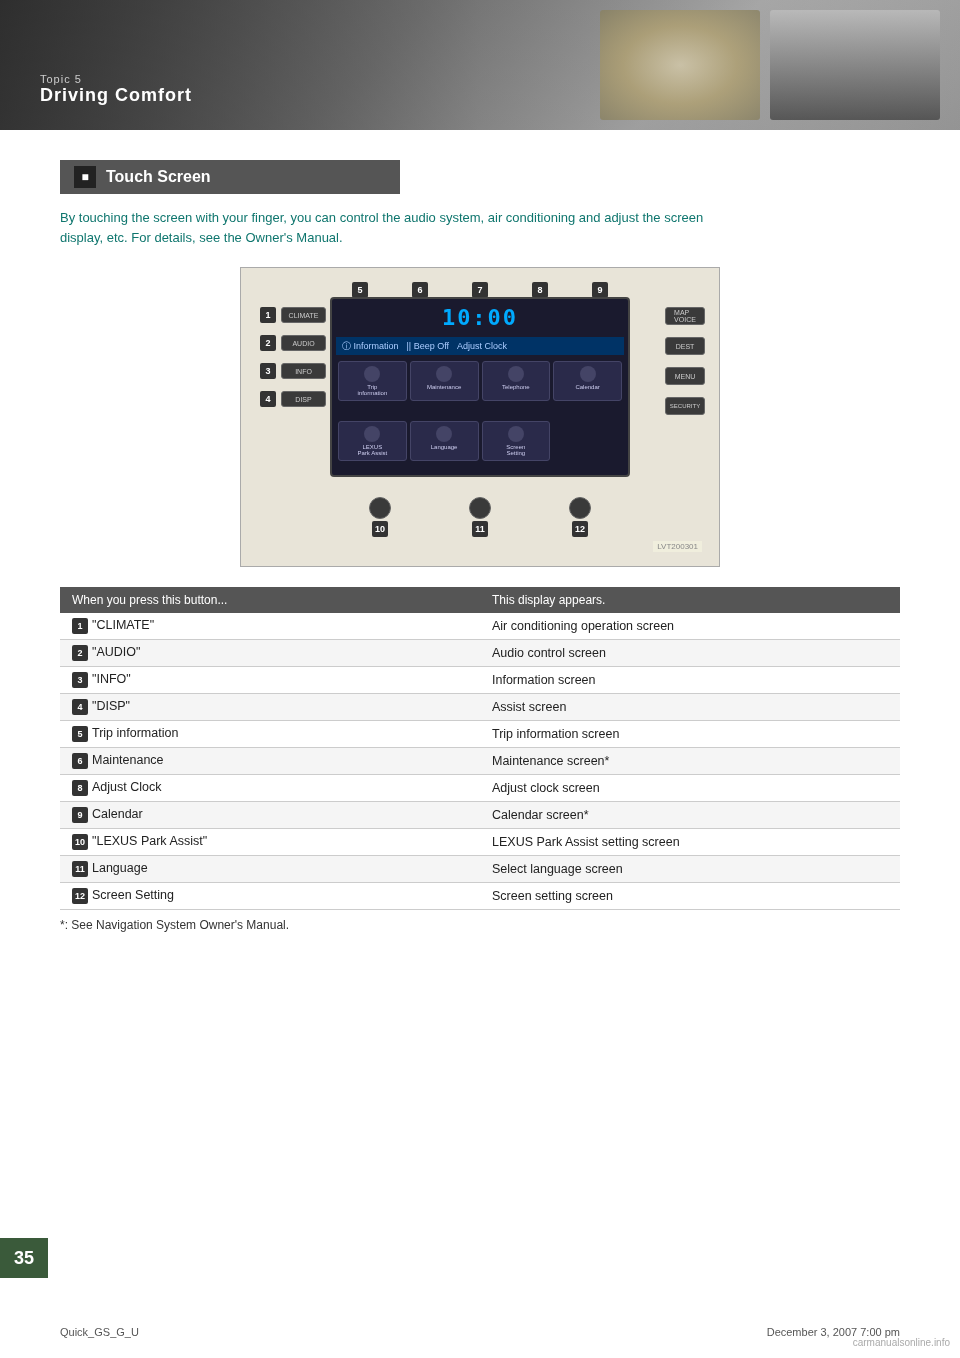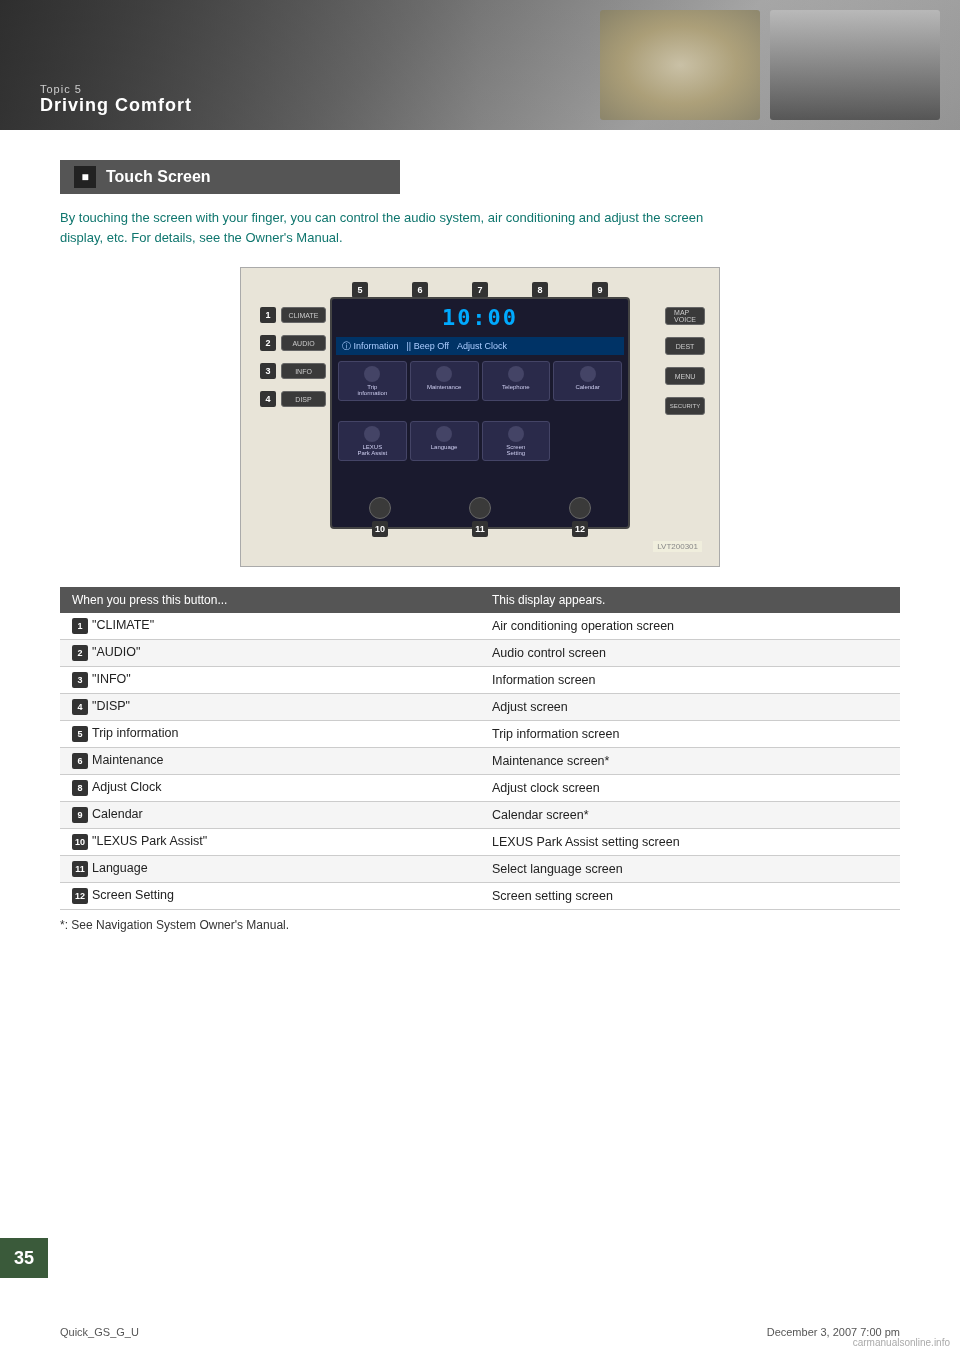--- a/index.html
+++ b/index.html
@@ -14,20 +14,21 @@
     }
 
     
     .header-banner {
       width: 100%;
       height: 130px;
       background: linear-gradient(135deg, #555 0%, #888 40%, #bbb 70%, #999 100%);
       position: relative;
       display: flex;
       align-items: flex-end;
+      padding-bottom: 10px;
       overflow: hidden;
     }
     .header-banner-overlay {
       position: absolute;
       inset: 0;
       background: linear-gradient(to right, rgba(30,30,30,0.7) 0%, rgba(60,60,60,0.3) 50%, rgba(100,100,100,0.1) 100%);
     }
     .header-text {
       position: relative;
       z-index: 2;
@@ -113,21 +114,21 @@
       height: 280px;
       position: relative;
     }
 
     
     .screen-area {
       position: absolute;
       top: 20px;
       left: 80px;
       width: 300px;
-      height: 232px;
+      height: 180px;
       background: #1a1a2e;
       border: 2px solid #444;
       border-radius: 4px;
     }
 
     .screen-time {
       position: absolute;
       top: 6px;
       left: 50%;
       transform: translateX(-50%);
@@ -556,21 +557,21 @@
         <tr>
           <td><span class="btn-num">2</span><span>"AUDIO"</span></td>
           <td>Audio control screen</td>
         </tr>
         <tr>
           <td><span class="btn-num">3</span><span>"INFO"</span></td>
           <td>Information screen</td>
         </tr>
         <tr>
           <td><span class="btn-num">4</span><span>"DISP"</span></td>
-          <td>Adjust screen</td>
+          <td>Assist screen</td>
         </tr>
         <tr>
           <td><span class="btn-num">5</span><span>Trip information</span></td>
           <td>Trip information screen</td>
         </tr>
         <tr>
           <td><span class="btn-num">6</span><span>Maintenance</span></td>
           <td>Maintenance screen*</td>
         </tr>
         <tr>

